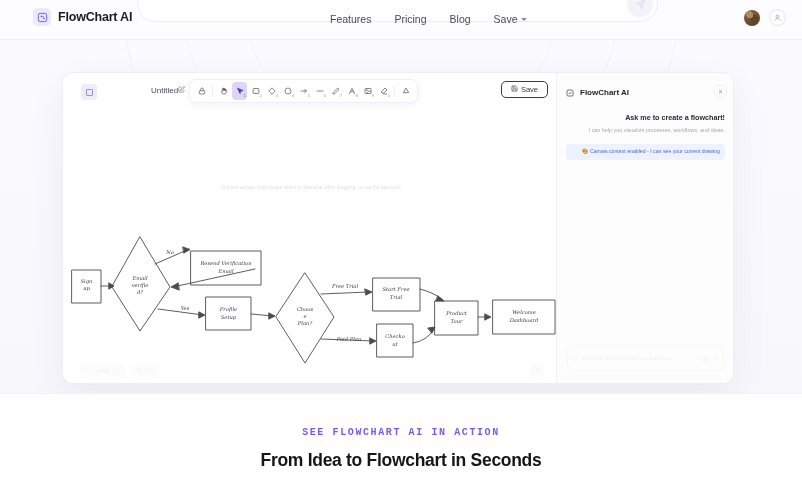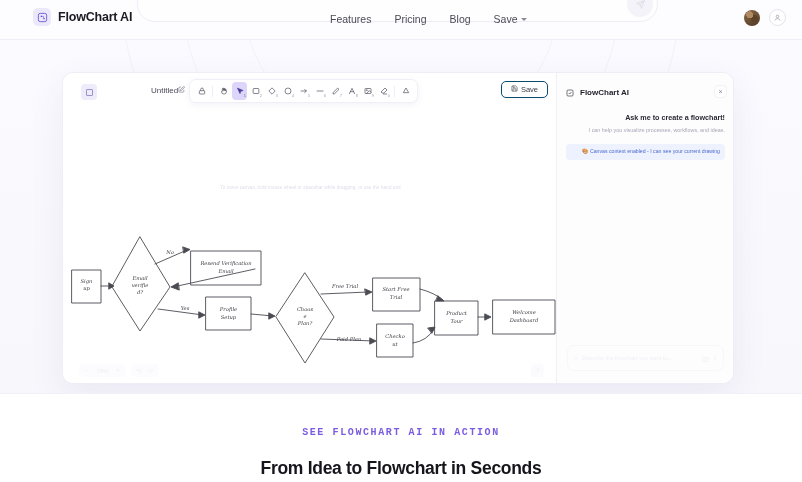--- a/index.html
+++ b/index.html
@@ -188,21 +188,21 @@
   .bottom {
     position:absolute; top:393px; left:0; width:802px; height:89px;
     background:#ffffff; border-top:1px solid #f1f0f6;
     display:flex; flex-direction:column; align-items:center;
   }
   .eyebrow {
     margin-top:33px; font-family:"Liberation Mono", monospace;
     font-size:10px; letter-spacing:1.6px; color:#7b5ce0; font-weight:bold;
   }
   .headline {
-    margin-top:20px; font-size:17.5px; font-weight:bold; color:#16151c;
+    margin-top:12px; font-size:17.5px; font-weight:bold; color:#16151c;
     letter-spacing:-0.3px;
   }
 </style>
 </head>
 <body>
 
 <div class="page">
 
   <div class="header">
 

